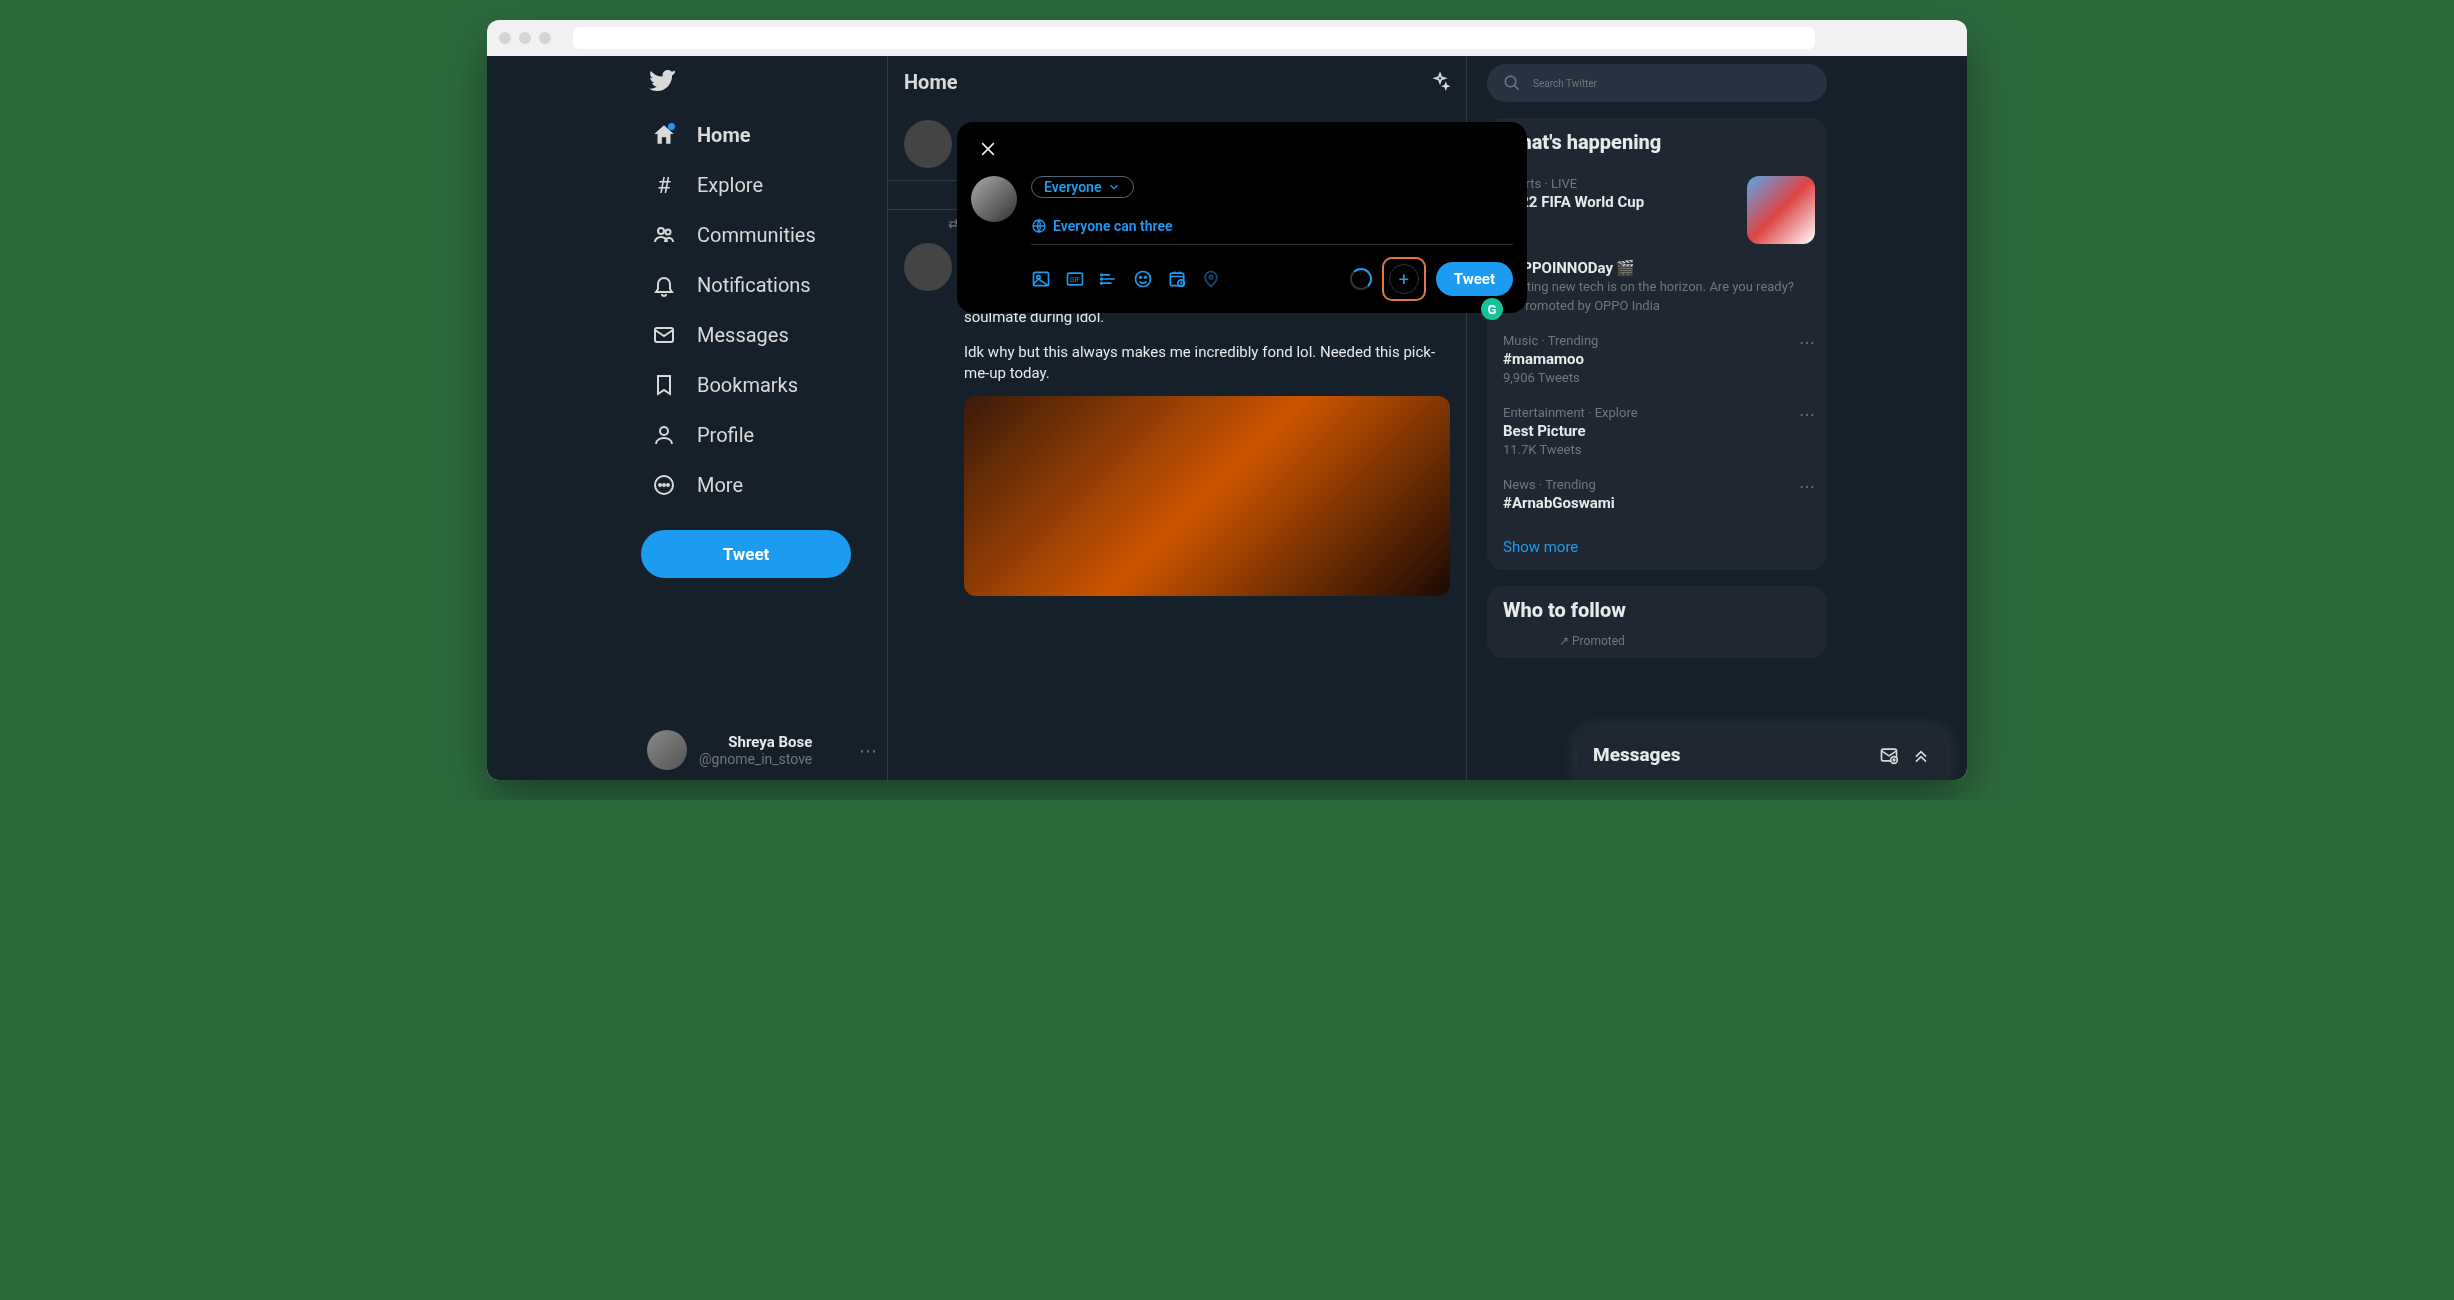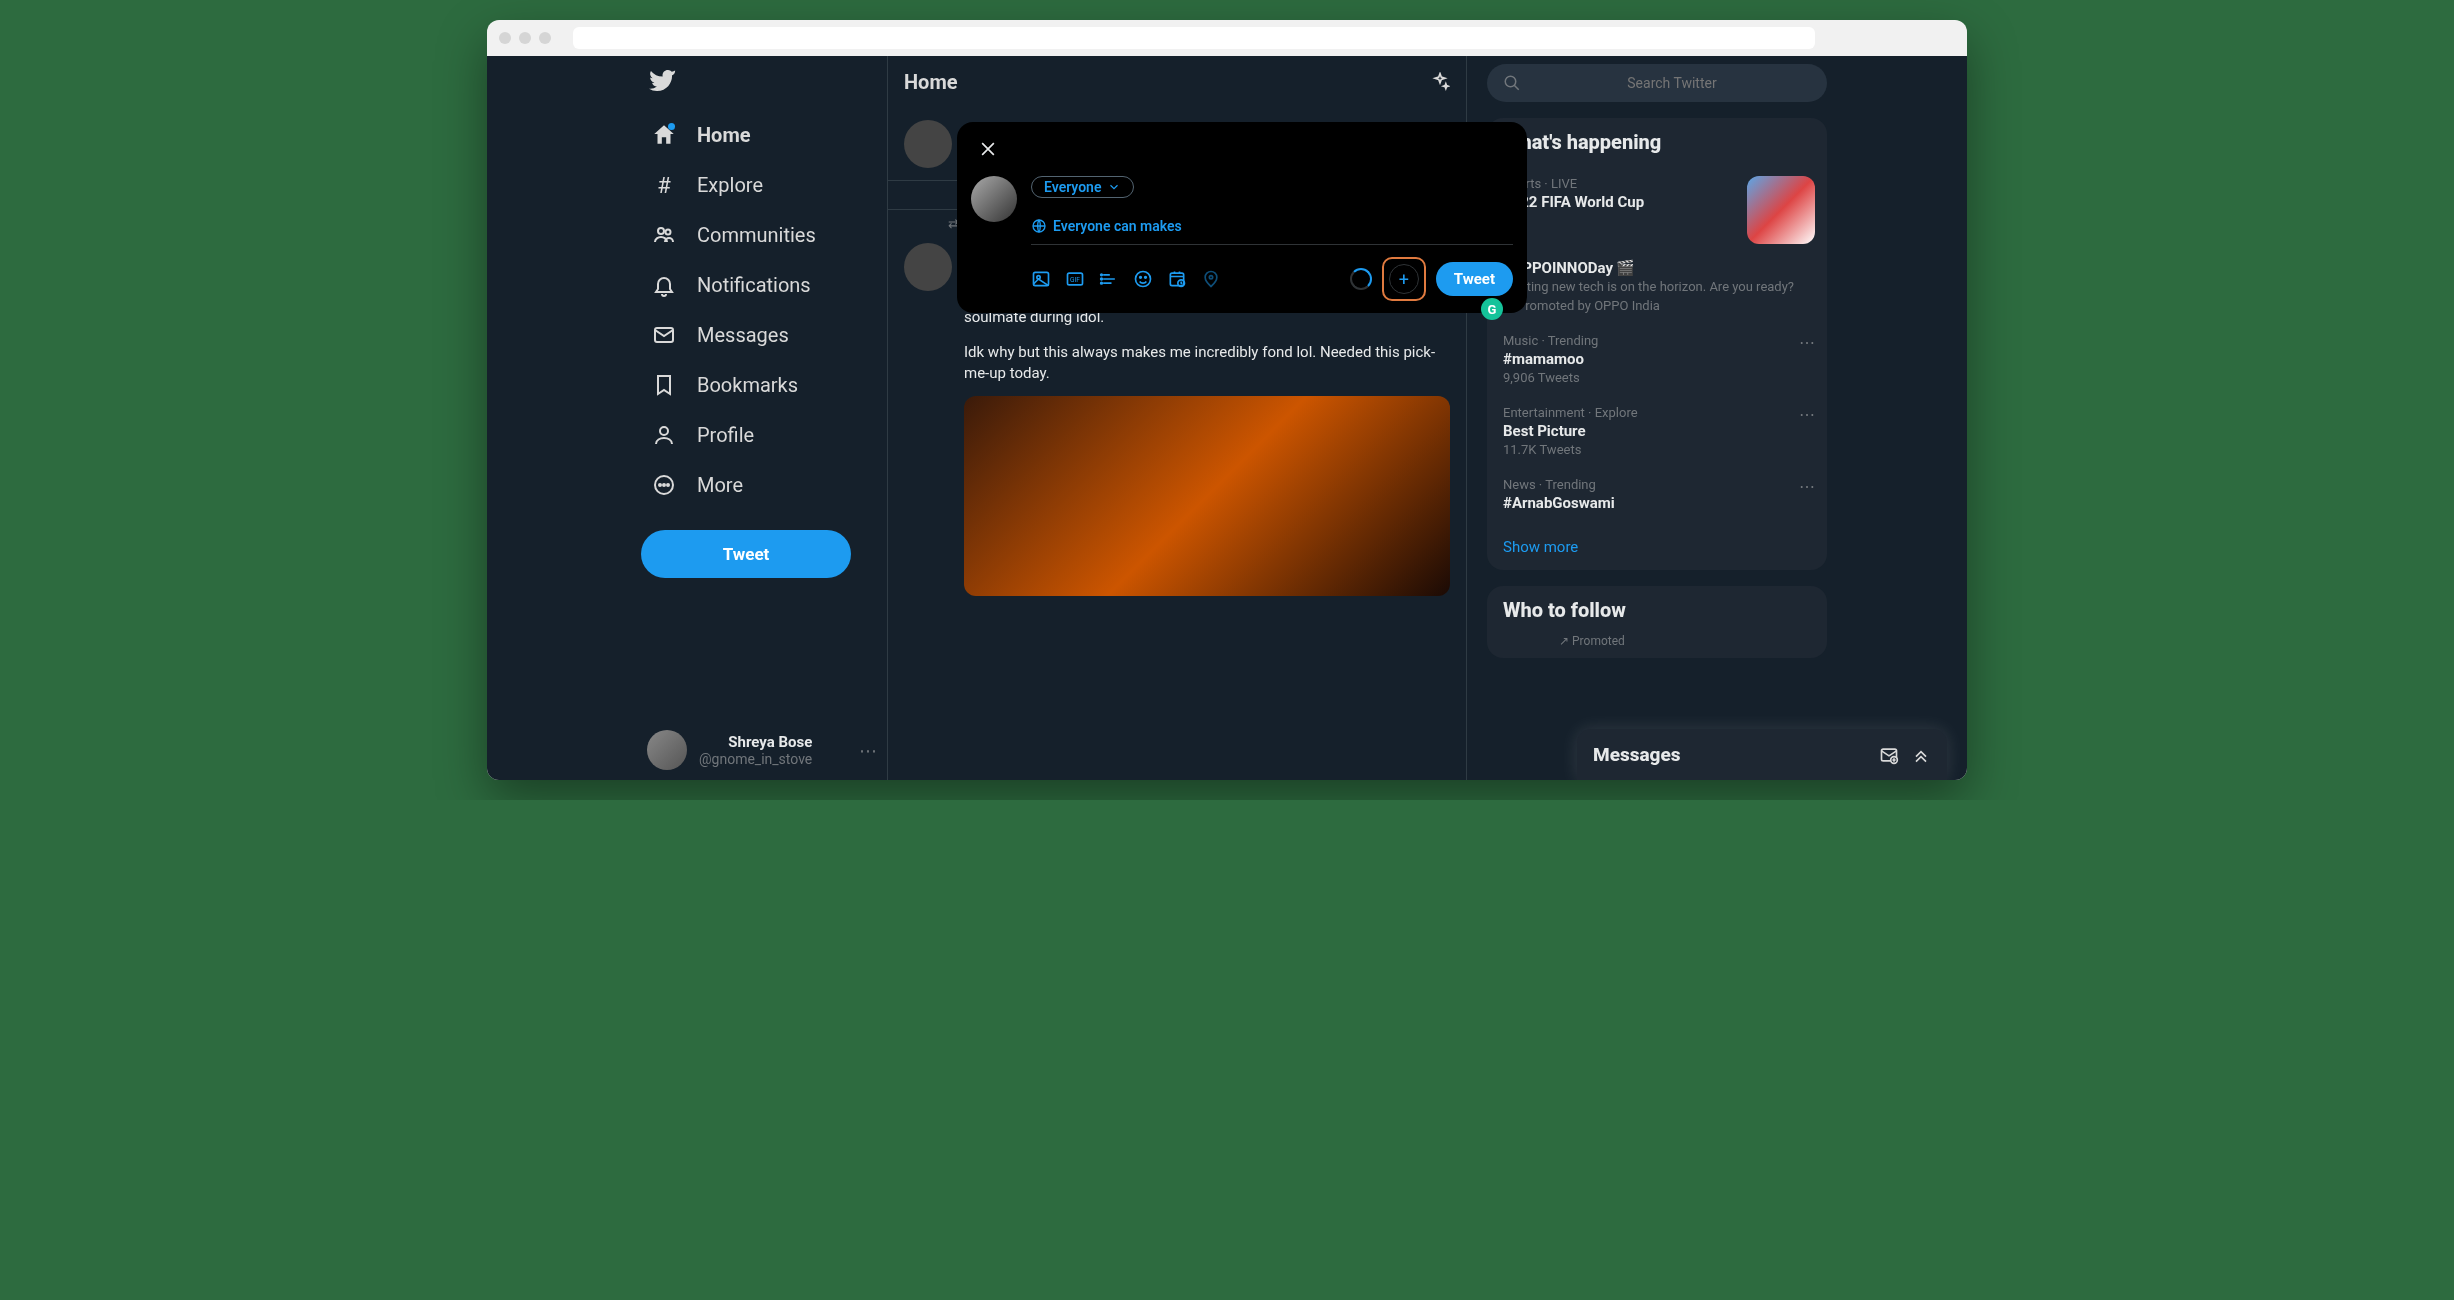--- a/index.html
+++ b/index.html
@@ -30,21 +30,21 @@
 .tweet { display:flex; padding:12px 16px; gap:12px; }
 .tweet-avatar { width:48px; height:48px; border-radius:50%; background:#444; flex-shrink:0; }
 .tweet-body { flex:1; }
 .tweet-header { display:flex; gap:6px; font-size:15px; align-items:center; }
 .tweet-header .name { font-weight:700; color:#e7e9ea; }
 .tweet-header .meta { color:#71767b; }
 .tweet-text { margin-top:4px; font-size:15px; line-height:1.4; color:#e7e9ea; }
 .tweet-media { margin-top:12px; height:200px; border-radius:12px; background:linear-gradient(135deg,#3a1a0a,#cc5500,#1a0a05); }
 .right-col { width:380px; padding:8px 20px; }
 .search-box { background:#273340; border-radius:999px; padding:10px 16px; display:flex; align-items:center; gap:12px; margin-bottom:16px; }
-.search-box input { background:none; border:none; outline:none; color:#71767b; font-size:14px; flex:1;text-align:center; }
+.search-box input { background:none; border:none; outline:none; color:#71767b; font-size:10px; flex:1; }
 .widget { background:#1e2732; border-radius:16px; margin-bottom:16px; overflow:hidden; }
 .widget-title { font-size:20px; font-weight:800; padding:12px 16px; color:#e7e9ea; }
 .trend-item { padding:10px 16px; position:relative; }
 .trend-meta { font-size:13px; color:#71767b; }
 .trend-name { font-size:15px; font-weight:700; color:#e7e9ea; margin:2px 0; }
 .trend-count { font-size:13px; color:#71767b; }
 .trend-more { position:absolute; right:12px; top:10px; color:#71767b; cursor:pointer; }
 .trend-thumb { position:absolute; right:12px; top:10px; width:68px; height:68px; border-radius:12px; background:linear-gradient(135deg,#5ba7e8,#d44,#fff); }
 .show-more { color:#1d9bf0; padding:14px 16px; font-size:15px; cursor:pointer; }
 .follow-item { display:flex; align-items:center; padding:10px 16px; gap:12px; }
@@ -270,21 +270,21 @@
             <span>Everyone</span>
             <svg width="14" height="14" viewBox="0 0 24 24" fill="none" stroke="#1d9bf0" stroke-width="2">
                 <path d="M6 9l6 6 6-6"></path>
               </svg>
           </div>
           <div class="reply-settings">
             <svg width="16" height="16" viewBox="0 0 24 24" fill="none" stroke="#1d9bf0" stroke-width="2">
                 <circle cx="12" cy="12" r="9"></circle>
                 <path d="M3 12h18M12 3c2.5 3 2.5 15 0 18M12 3c-2.5 3-2.5 15 0 18"></path>
               </svg>
-            <span>Everyone can makes</span>
+            <span>Everyone can three</span>
           </div>
           <div class="modal-divider"></div>
           <div class="modal-footer">
             <div class="media-icons">
               <span class="mi">
                   <svg viewBox="0 0 24 24" width="20" height="20" fill="none" stroke="#1d9bf0" stroke-width="2">
                     <rect x="3" y="4" width="18" height="16" rx="2"></rect>
                     <circle cx="9" cy="10" r="2"></circle>
                     <path d="M3 18l6-6 12 8"></path>
                   </svg>

